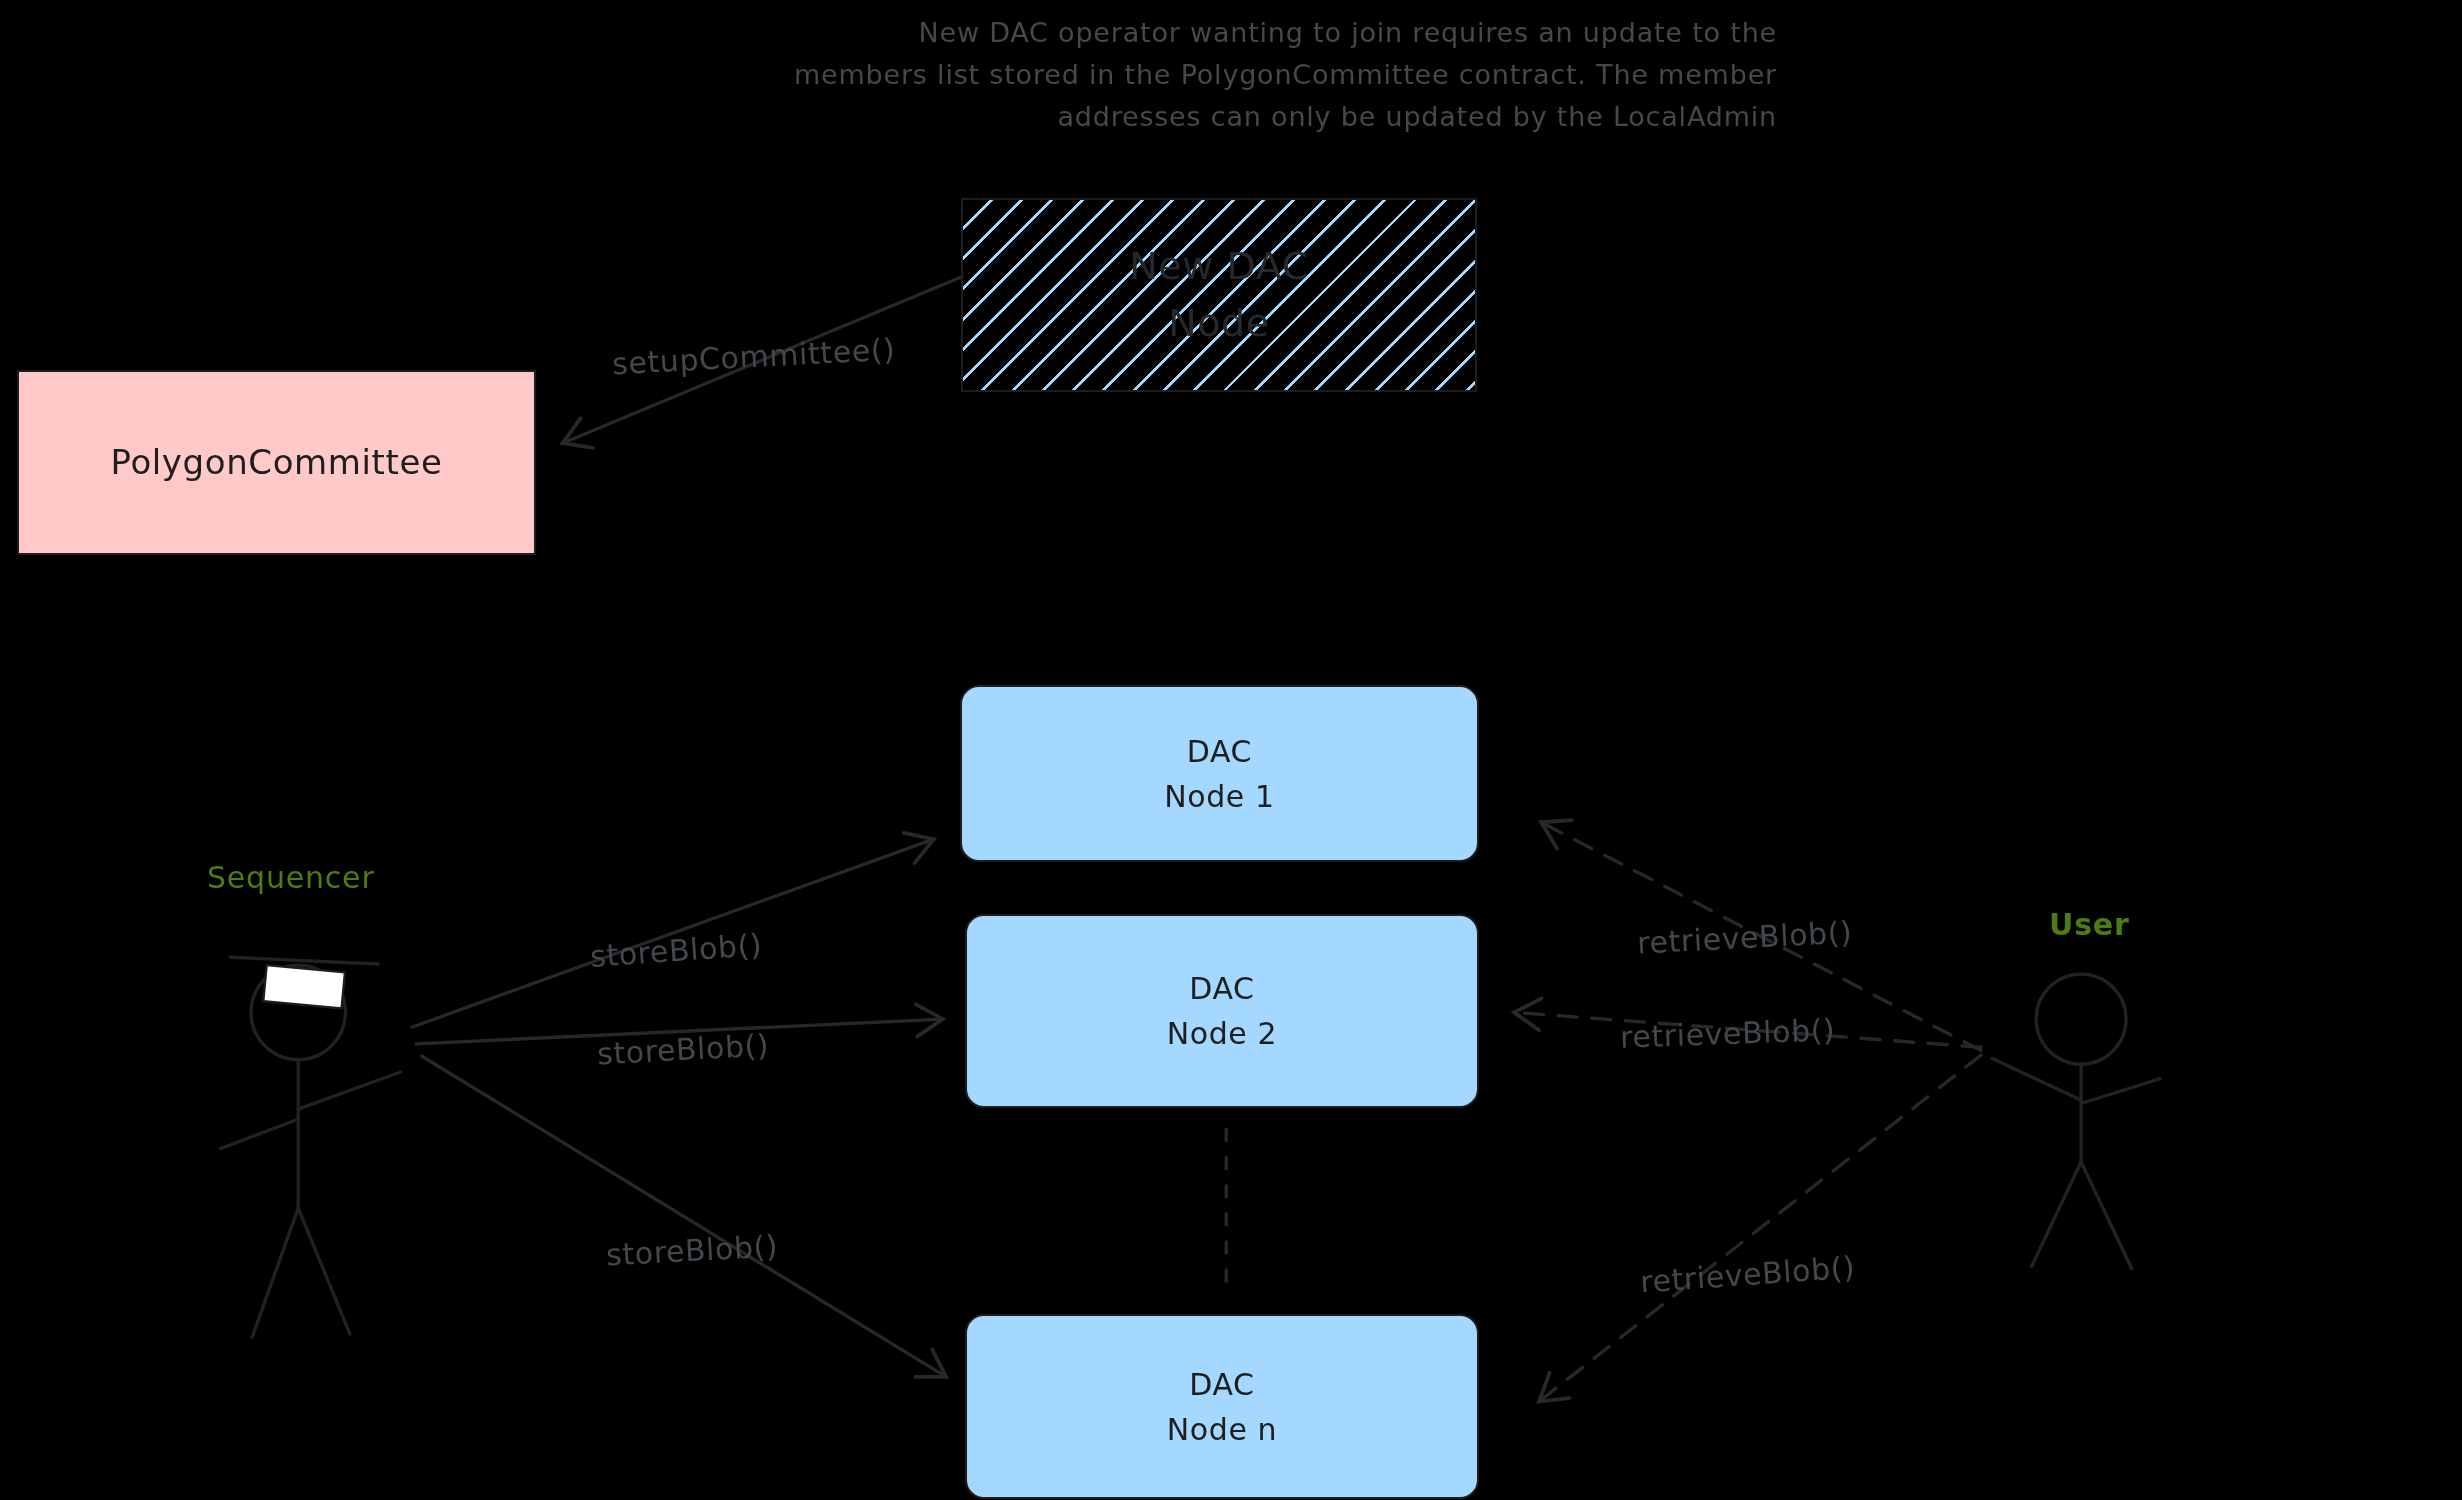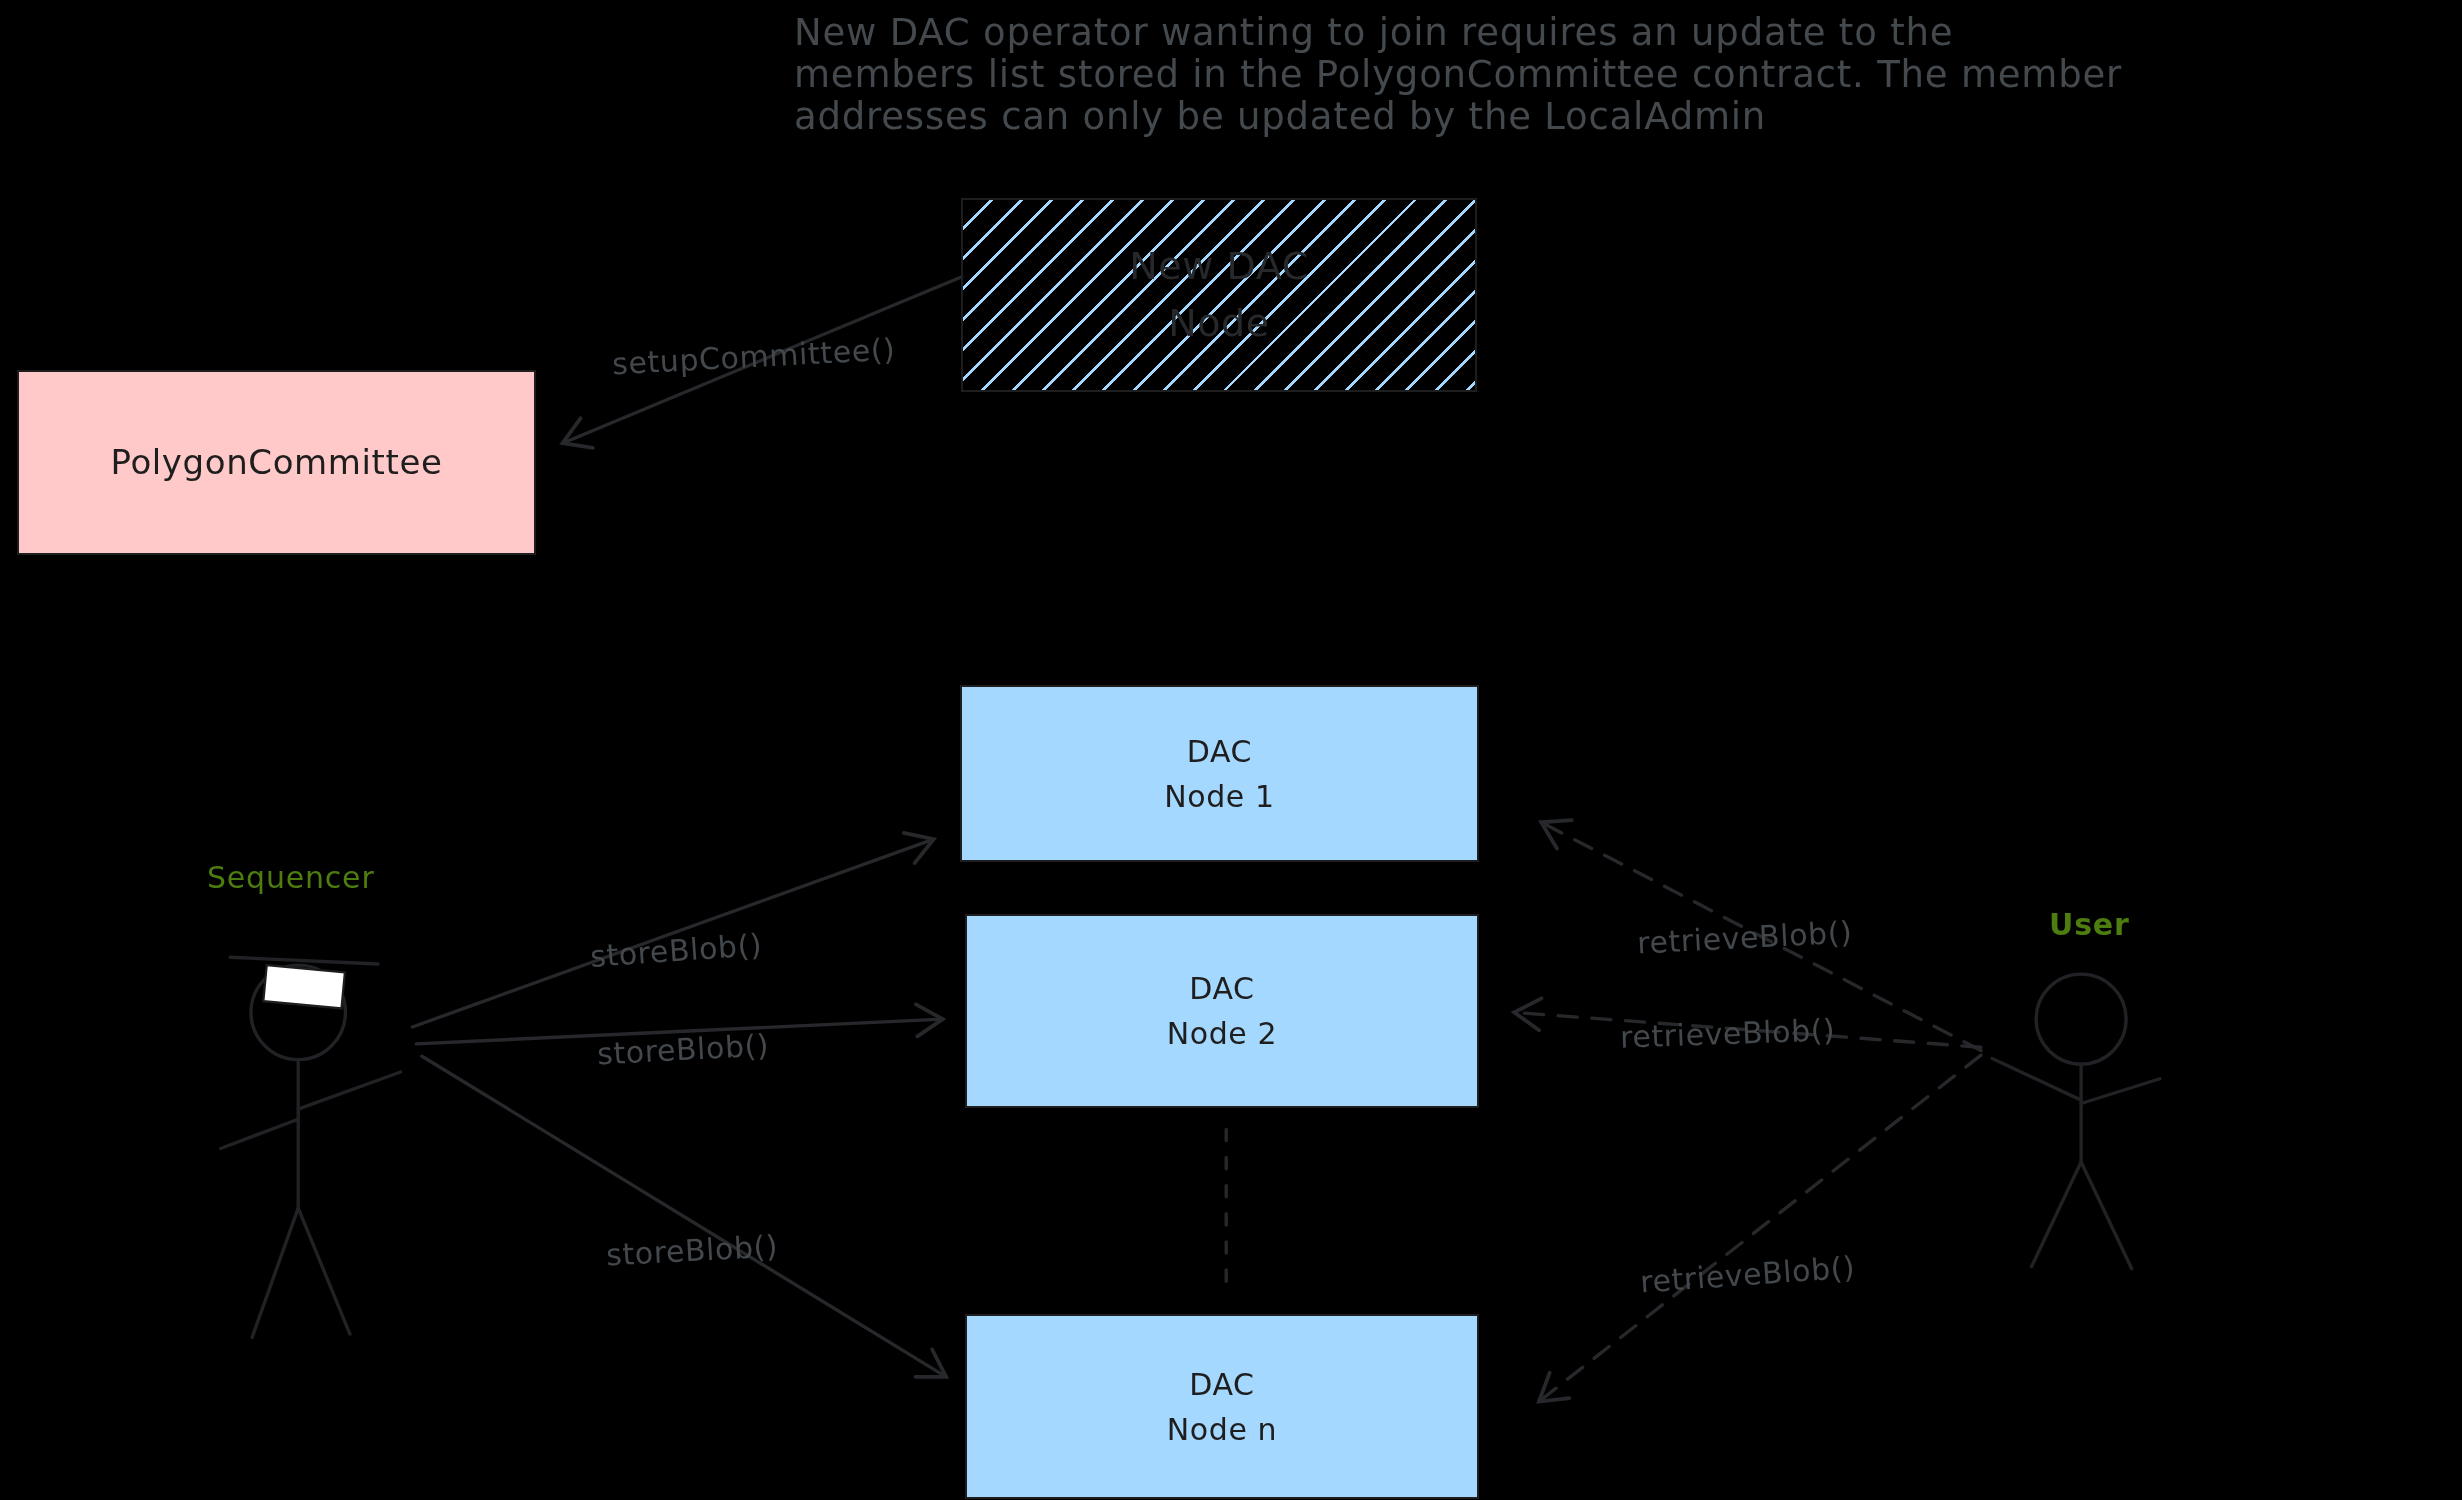--- a/index.html
+++ b/index.html
@@ -4,37 +4,37 @@
 <style>
   html,body { margin:0; padding:0; background:#000; }
   body { width:2462px; height:1500px; overflow:hidden; }
   .canvas {
     position:absolute; left:0; top:0; width:2462px; height:1500px;
     background:#000000; font-family:"DejaVu Sans", sans-serif;
   }
   .lines-svg { position:absolute; left:0; top:0; width:2462px; height:1500px; }
 
   .note {
-    position:absolute; color:#44494e; font-size:37px; line-height:42px;
-    white-space:pre-line; letter-spacing:0.8px;
+    position:absolute; color:#44494e; font-size:27px; line-height:42px;
+    white-space:pre-line; letter-spacing:0.8px;text-align:right;
   }
   .actor-label {
     position:absolute; color:#4d7c0f; font-size:30px; white-space:nowrap; letter-spacing:0.8px;
   }
   .fn-label {
     position:absolute; color:#43484d; font-size:30px; white-space:nowrap; letter-spacing:0.6px;
   }
   .box {
     position:absolute; display:flex; align-items:center; justify-content:center;
     text-align:center; color:#1e1e1e; font-size:30px; line-height:1.5;
     white-space:pre-line; border:2.3px solid #1e1e1e; box-sizing:border-box;
     letter-spacing:0.6px;
   }
   .box-pink { background:#ffc9c9; }
-  .box-blue { background:#a5d8ff; }
+  .box-blue { background:#a5d8ff;border-radius:19px; }
   .box-hatch {
     background:repeating-linear-gradient(135deg,
       rgba(0,0,0,0) 0px, rgba(0,0,0,0) 18.6px,
       #a5d8ff 18.6px, #a5d8ff 21.4px);
     color:#26282b;
   }
   .box-hatch .inner-label { font-size:38px; }
 </style>
 </head>
 <body>

